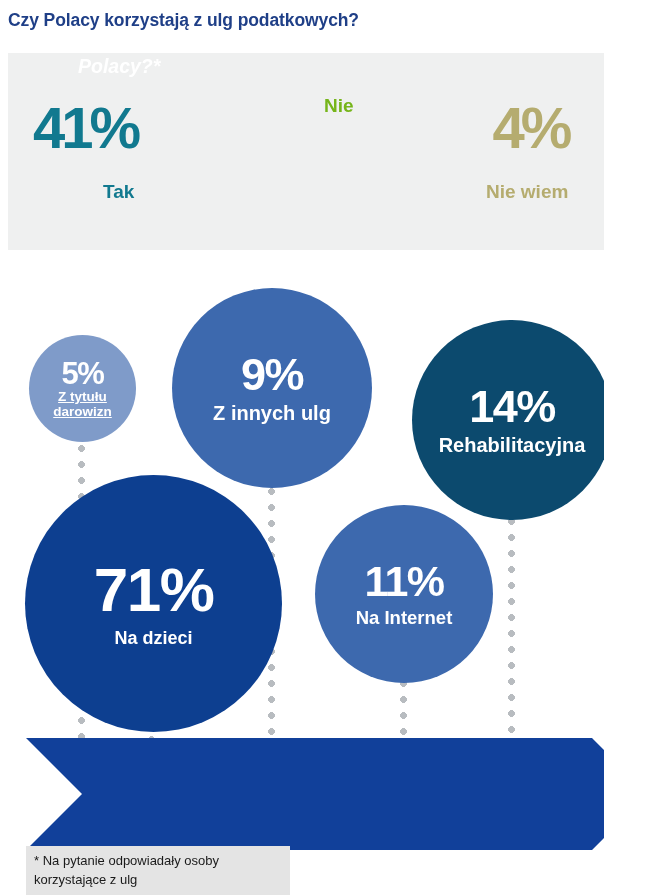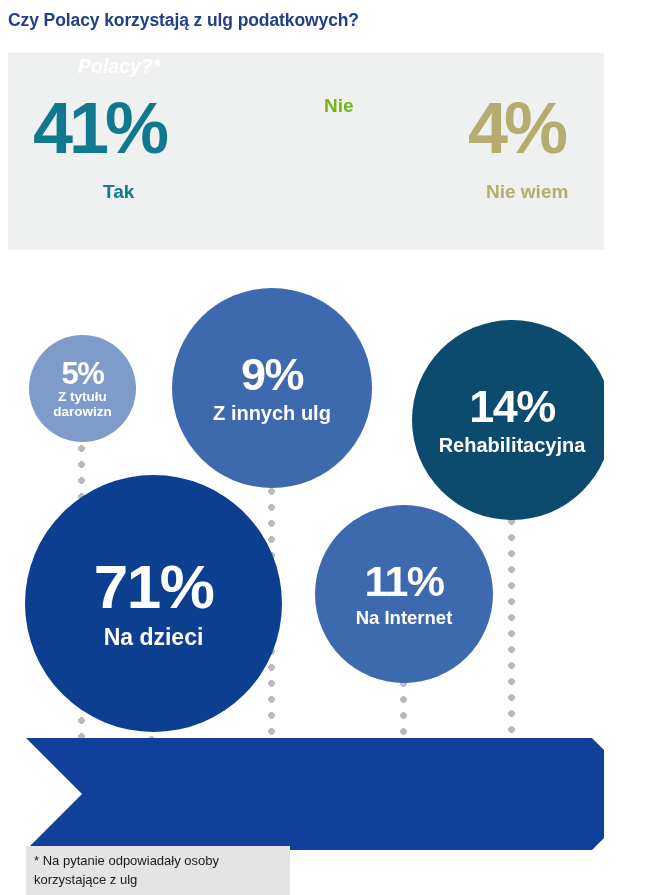--- a/index.html
+++ b/index.html
@@ -39,24 +39,25 @@
     width: 639px;
     height: 197px;
     background: #eff0f0;
   }
   .stat {
     position: absolute;
     text-align: left;
   }
   .stat-value {
     font-weight: bold;
-    font-size: 72px;
+    font-size: 58px;
     line-height: 86px;
     letter-spacing: -4px;
     white-space: nowrap;
+    text-align: right;
   }
   .stat-label {
     font-weight: bold;
     font-size: 19px;
     line-height: 22px;
     margin-top: 10px;
     white-space: nowrap;
   }
   #stat-0 { left: 25px; top: 32px; }
   #stat-0 .stat-label { margin-left: 70px; }
@@ -101,42 +102,42 @@
     line-height: 1.12;
     margin-top: 5px;
   }
 
   
   #bubble-donation {
     left: 29px; top: 85px; width: 107px; height: 107px;
     background: #7f9bc9;
   }
   #bubble-donation .pct { font-size: 31px; }
-  #bubble-donation .cap { font-size: 13.5px; margin-top: 0; }
+  #bubble-donation .cap { font-size: 13.5px; margin-top: 0; text-decoration: underline; }
 
   #bubble-other {
     left: 172px; top: 38px; width: 200px; height: 200px;
     background: #3d69ae;
   }
   #bubble-other .pct { font-size: 45px; }
   #bubble-other .cap { font-size: 20px; }
 
   #bubble-rehab {
     left: 412px; top: 70px; width: 200px; height: 200px;
     background: #0c4a6e;
   }
   #bubble-rehab .pct { font-size: 45px; }
   #bubble-rehab .cap { font-size: 20px; }
 
   #bubble-children {
     left: 25px; top: 225px; width: 257px; height: 257px;
     background: #0d3f90;
   }
   #bubble-children .pct { font-size: 62px; }
-  #bubble-children .cap { font-size: 23px; margin-top: 7px; }
+  #bubble-children .cap { font-size: 18px; margin-top: 7px; }
 
   #bubble-internet {
     left: 315px; top: 255px; width: 178px; height: 178px;
     background: #3d69ae;
   }
   #bubble-internet .pct { font-size: 43px; }
   #bubble-internet .cap { font-size: 18.5px; }
 
   
   .arrow-banner {

